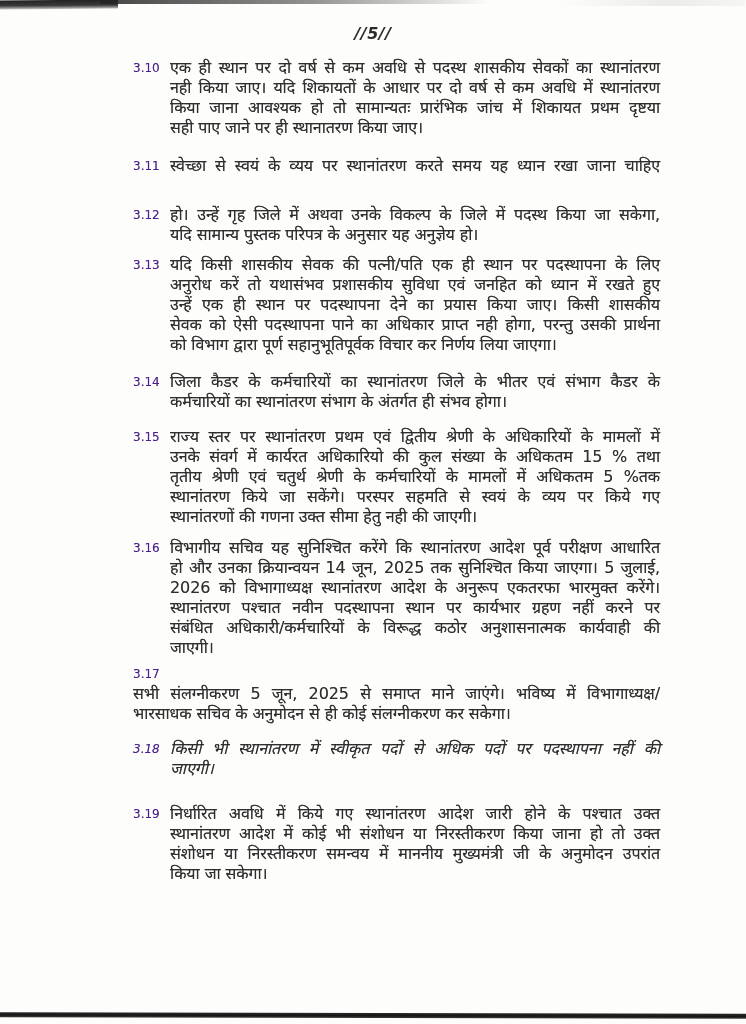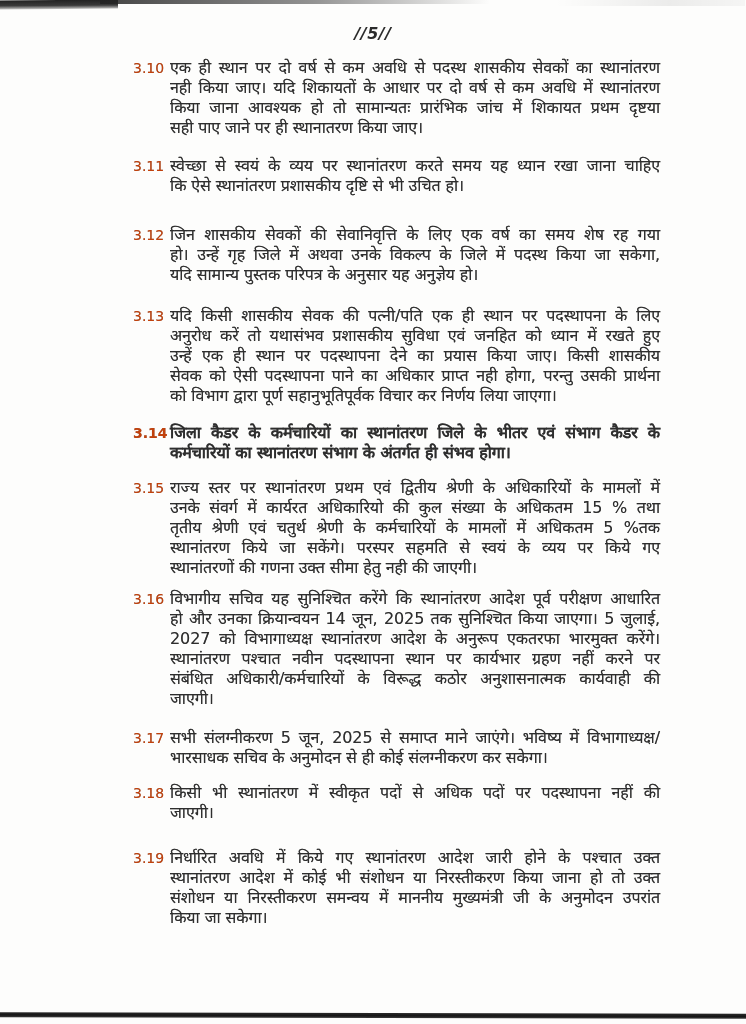--- a/index.html
+++ b/index.html
@@ -48,32 +48,32 @@
     color: #2b2b2b;
   }
   .content {
     position: absolute;
     top: 58px; left: 133px;
     width: 527px;
   }
   .para { display: flex; }
   .para:nth-of-type(1)  { margin-bottom: 18px; }
   .para:nth-of-type(2)  { margin-bottom: 29px; }
-  .para:nth-of-type(3)  { margin-bottom: 21px; }
+  .para:nth-of-type(3)  { margin-bottom: 10px; }
   .para:nth-of-type(4)  { margin-bottom: 17px; }
-  .para:nth-of-type(5)  { margin-bottom: 15px; font-weight: bold; }
+  .para:nth-of-type(5)  { margin-bottom: 15px; }
   .para:nth-of-type(6)  { margin-bottom: 11px; }
-  .para:nth-of-type(7)  { margin-bottom: 19px; }
-  .para:nth-of-type(8)  { margin-bottom: 15px; }
-  .para:nth-of-type(9)  { margin-bottom: 25px; }
+  .para:nth-of-type(7)  { margin-bottom: 6px; }
+  .para:nth-of-type(8)  { margin-bottom: 15px; flex-direction: column; }
+  .para:nth-of-type(9)  { margin-bottom: 25px; font-style: italic; }
   .para:nth-of-type(10) { margin-bottom: 0; }
   .para-num {
     width: 37px; flex-shrink: 0;
-    font-size: 14px; line-height: 20px;
-    color: #c2410c;
+    font-size: 12px; line-height: 20px;
+    color: #4c1d95;
     text-shadow: 0 0 0.5px rgba(46,46,46,0.5);
   }
   .para-text {
     flex: 1;
     font-size: 16px; line-height: 20px;
     letter-spacing: -0.1px;
     text-shadow: 0 0 0.5px rgba(46,46,46,0.5);
   }
   .line {
     height: 20px;
@@ -104,27 +104,25 @@
           <div class="line">एक ही स्थान पर दो वर्ष से कम अवधि से पदस्थ शासकीय सेवकों का स्थानांतरण</div>
           <div class="line">नही किया जाए। यदि शिकायतों के आधार पर दो वर्ष से कम अवधि में स्थानांतरण</div>
           <div class="line">किया जाना आवश्यक हो तो सामान्यतः प्रारंभिक जांच में शिकायत प्रथम दृष्टया</div>
           <div class="line last">सही पाए जाने पर ही स्थानातरण किया जाए।</div>
         </div>
     </div>
     <div class="para">
       <div class="para-num">3.11</div>
       <div class="para-text">
           <div class="line">स्वेच्छा से स्वयं के व्यय पर स्थानांतरण करते समय यह ध्यान रखा जाना चाहिए</div>
-          <div class="line last">कि ऐसे स्थानांतरण प्रशासकीय दृष्टि से भी उचित हो।</div>
         </div>
     </div>
     <div class="para">
       <div class="para-num">3.12</div>
       <div class="para-text">
-          <div class="line">जिन शासकीय सेवकों की सेवानिवृत्ति के लिए एक वर्ष का समय शेष रह गया</div>
           <div class="line">हो। उन्हें गृह जिले में अथवा उनके विकल्प के जिले में पदस्थ किया जा सकेगा,</div>
           <div class="line last">यदि सामान्य पुस्तक परिपत्र के अनुसार यह अनुज्ञेय हो।</div>
         </div>
     </div>
     <div class="para">
       <div class="para-num">3.13</div>
       <div class="para-text">
           <div class="line">यदि किसी शासकीय सेवक की पत्नी/पति एक ही स्थान पर पदस्थापना के लिए</div>
           <div class="line">अनुरोध करें तो यथासंभव प्रशासकीय सुविधा एवं जनहित को ध्यान में रखते हुए</div>
           <div class="line">उन्हें एक ही स्थान पर पदस्थापना देने का प्रयास किया जाए। किसी शासकीय</div>
@@ -147,21 +145,21 @@
           <div class="line">तृतीय श्रेणी एवं चतुर्थ श्रेणी के कर्मचारियों के मामलों में अधिकतम 5 %तक</div>
           <div class="line">स्थानांतरण किये जा सकेंगे। परस्पर सहमति से स्वयं के व्यय पर किये गए</div>
           <div class="line last">स्थानांतरणों की गणना उक्त सीमा हेतु नही की जाएगी।</div>
         </div>
     </div>
     <div class="para">
       <div class="para-num">3.16</div>
       <div class="para-text">
           <div class="line">विभागीय सचिव यह सुनिश्चित करेंगे कि स्थानांतरण आदेश पूर्व परीक्षण आधारित</div>
           <div class="line">हो और उनका क्रियान्वयन 14 जून, 2025 तक सुनिश्चित किया जाएगा। 5 जुलाई,</div>
-          <div class="line">2027 को विभागाध्यक्ष स्थानांतरण आदेश के अनुरूप एकतरफा भारमुक्त करेंगे।</div>
+          <div class="line">2026 को विभागाध्यक्ष स्थानांतरण आदेश के अनुरूप एकतरफा भारमुक्त करेंगे।</div>
           <div class="line">स्थानांतरण पश्चात नवीन पदस्थापना स्थान पर कार्यभार ग्रहण नहीं करने पर</div>
           <div class="line">संबंधित अधिकारी/कर्मचारियों के विरूद्ध कठोर अनुशासनात्मक कार्यवाही की</div>
           <div class="line last">जाएगी।</div>
         </div>
     </div>
     <div class="para">
       <div class="para-num">3.17</div>
       <div class="para-text">
           <div class="line">सभी संलग्नीकरण 5 जून, 2025 से समाप्त माने जाएंगे। भविष्य में विभागाध्यक्ष/</div>
           <div class="line last">भारसाधक सचिव के अनुमोदन से ही कोई संलग्नीकरण कर सकेगा।</div>

